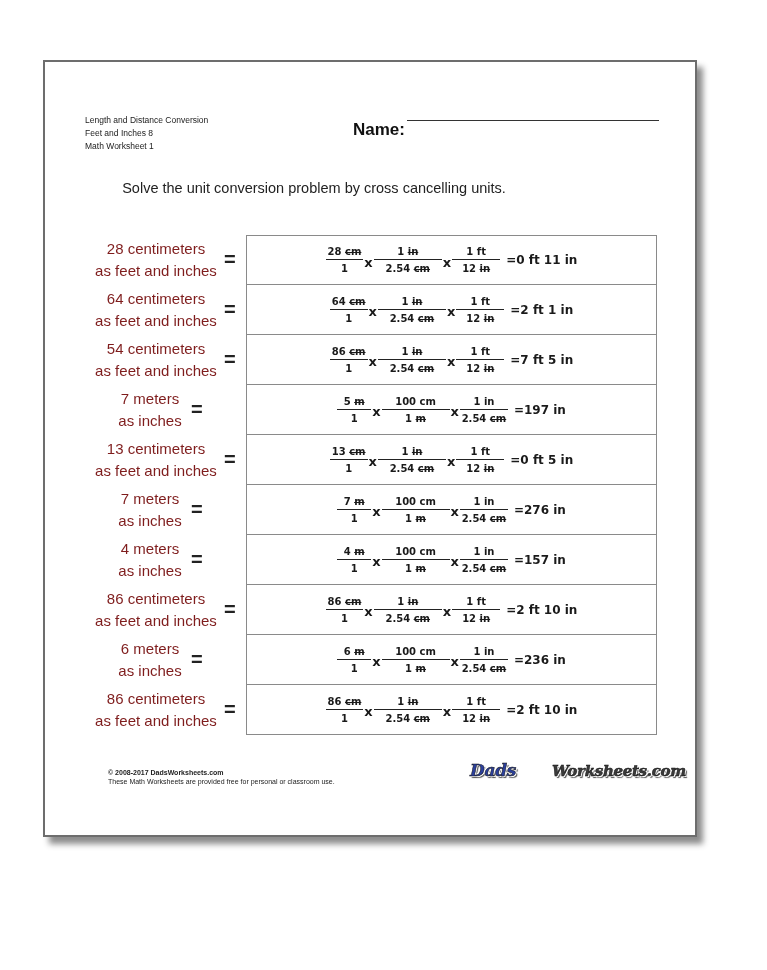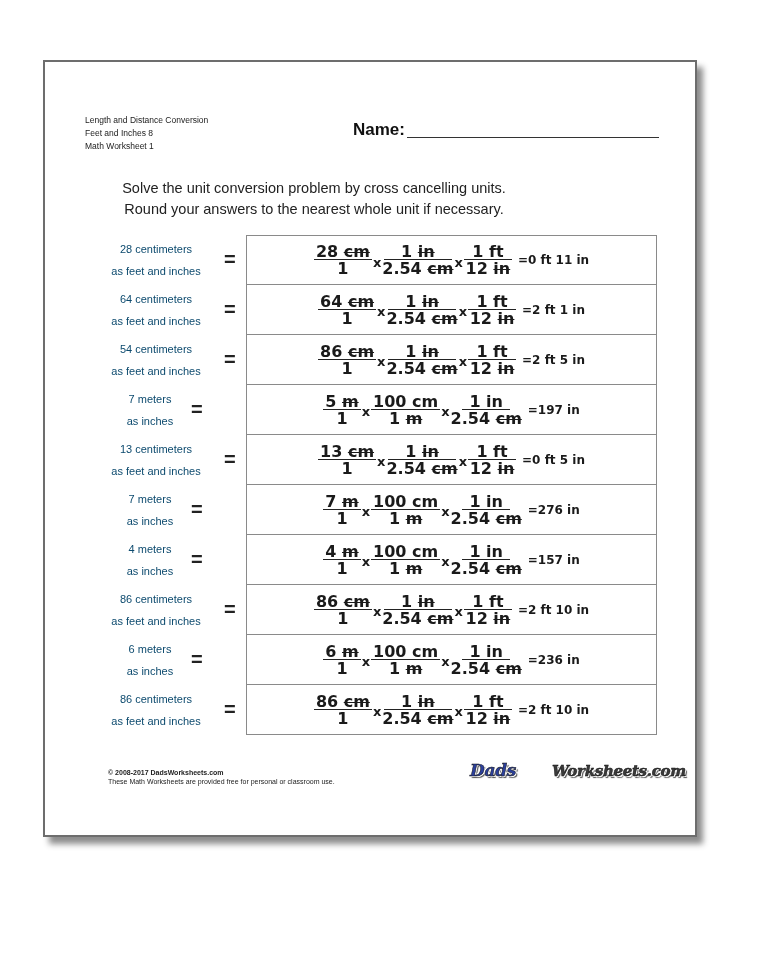--- a/index.html
+++ b/index.html
@@ -33,21 +33,21 @@
       font-size: 8.5px;
       line-height: 13px;
       color: #222;
     }
     .meta div { white-space: nowrap; }
     .name-block {
       position: absolute;
       left: 308px;
       top: 58px;
       display: flex;
-      align-items: flex-end;
+      align-items: flex-start;
     }
     .name-label {
       font-size: 17px;
       font-weight: bold;
       color: #111;
       line-height: 20px;
     }
     .name-line {
       width: 252px;
       height: 0;
@@ -80,23 +80,23 @@
     .question {
       position: absolute;
       left: 30px;
       width: 162px;
       top: 0;
       height: 50px;
       display: flex;
       flex-direction: column;
       justify-content: center;
       align-items: center;
-      font-size: 11px;
+      font-size: 15px;
       line-height: 22px;
-      color: #0c4a6e;
+      color: #7f1d1d;
       text-align: center;
     }
     .question.short { left: 40px; width: 130px; }
     .eq-sign {
       position: absolute;
       top: 14px;
       font-size: 20px;
       font-weight: bold;
       color: #222;
       line-height: 20px;
@@ -118,21 +118,21 @@
     }
     .answer-box.notop { border-top: none; }
     .formula {
       display: flex;
       align-items: center;
     }
     .frac {
       display: inline-flex;
       flex-direction: column;
       align-items: center;
-      font-size: 16px;
+      font-size: 10px;
       line-height: 13px;
     }
     .frac .num {
       padding: 0 2px 1px 2px;
       border-bottom: 1.5px solid #222;
       min-width: 30px;
       text-align: center;
     }
     .frac .den {
       padding-top: 2px;
@@ -188,21 +188,20 @@
     <div>Math Worksheet 1</div>
   </div>
 
   <div class="name-block">
     <span class="name-label">Name:</span>
     <span class="name-line"></span>
   </div>
 
   <div class="instructions">
     <div>Solve the unit conversion problem by cross cancelling units.</div>
-    <div>Round your answers to the nearest whole unit if necessary.</div>
   </div>
 
   <div class="problems" id="problems">
       <div class="row" style="top: 0px;">
     <div class="question">
       <div>28 centimeters</div>
       <div>as feet and inches</div>
     </div>
     <div class="eq-sign" style="left: 179px;">=</div>
     <div class="answer-box">
@@ -266,21 +265,21 @@
         <span class="times">x</span>
         <span class="frac wide">
           <span class="num"><span>1</span> <span class="c2n strike">in</span></span>
           <span class="den"><span>2.54</span> <span class="strike">cm</span></span>
         </span>
         <span class="times">x</span>
         <span class="frac mid">
           <span class="num"><span>1</span> <span>ft</span></span>
           <span class="den"><span>12</span> <span class="strike">in</span></span>
         </span>
-        <span class="result">=2 ft 5 in</span>
+        <span class="result">=7 ft 5 in</span>
       </div>
     </div>
   </div>
       <div class="row" style="top: 150px;">
     <div class="question short">
       <div>7 meters</div>
       <div>as inches</div>
     </div>
     <div class="eq-sign" style="left: 146px;">=</div>
     <div class="answer-box notop">

